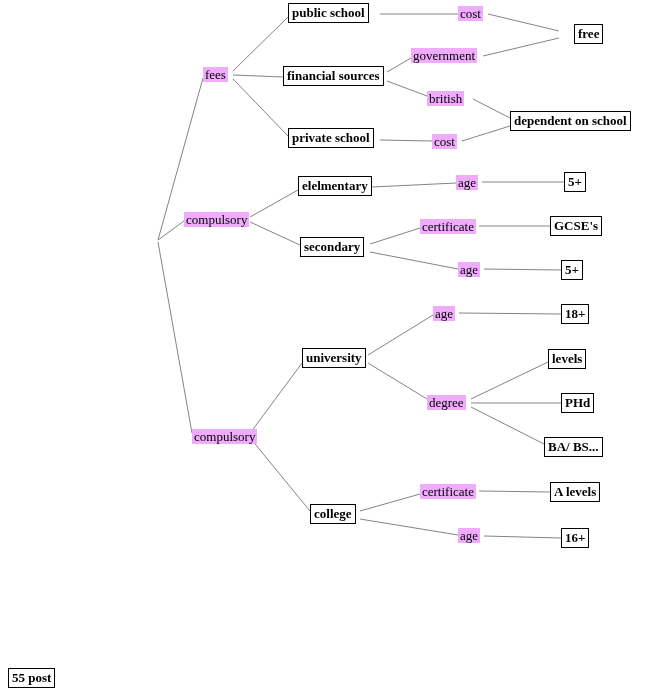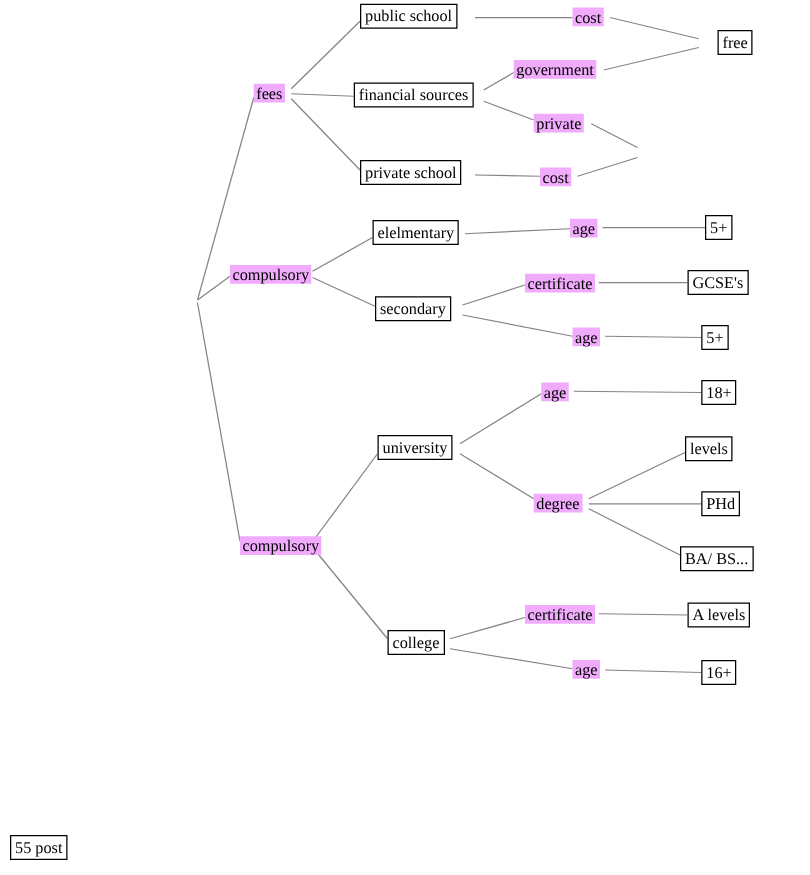--- a/index.html
+++ b/index.html
@@ -25,20 +25,21 @@
     height: 700px;
   }
   .box {
     position: absolute;
     border: 1px solid #000000;
     background: #ffffff;
     padding: 1px 3px;
     white-space: nowrap;
     line-height: 16px;
     z-index: 2;
+    font-weight: bold;
   }
   .plain {
     position: absolute;
     background: #f0abfc;
     padding: 0 2px;
     white-space: nowrap;
     line-height: 15px;
     z-index: 2;
   }
 </style>
@@ -97,37 +98,38 @@
     </g>
   </svg>
 
 
   <div class="plain" style="left:203px;top:67px">fees</div>
   <div class="plain" style="left:184px;top:212px">compulsory</div>
   <div class="plain" style="left:192px;top:429px">compulsory</div>
 
   <div class="plain" style="left:458px;top:6px">cost</div>
   <div class="plain" style="left:411px;top:48px">government</div>
-  <div class="plain" style="left:427px;top:91px">private</div>
+  <div class="plain" style="left:427px;top:91px">british</div>
   <div class="plain" style="left:432px;top:134px">cost</div>
 
   <div class="plain" style="left:456px;top:175px">age</div>
   <div class="plain" style="left:420px;top:219px">certificate</div>
   <div class="plain" style="left:458px;top:262px">age</div>
 
   <div class="plain" style="left:433px;top:306px">age</div>
   <div class="plain" style="left:427px;top:395px">degree</div>
 
   <div class="plain" style="left:420px;top:484px">certificate</div>
   <div class="plain" style="left:458px;top:528px">age</div>
 
   <div class="box" style="left:288px;top:3px">public school</div>
   <div class="box" style="left:283px;top:66px">financial sources</div>
   <div class="box" style="left:288px;top:128px">private school</div>
   <div class="box" style="left:574px;top:24px">free</div>
+  <div class="box" style="left:510px;top:111px">dependent on school</div>
 
   <div class="box" style="left:298px;top:176px">elelmentary</div>
   <div class="box" style="left:300px;top:237px">secondary</div>
   <div class="box" style="left:564px;top:172px">5+</div>
   <div class="box" style="left:550px;top:216px">GCSE's</div>
   <div class="box" style="left:561px;top:260px">5+</div>
 
   <div class="box" style="left:561px;top:304px">18+</div>
   <div class="box" style="left:302px;top:348px">university</div>
   <div class="box" style="left:548px;top:349px">levels</div>

